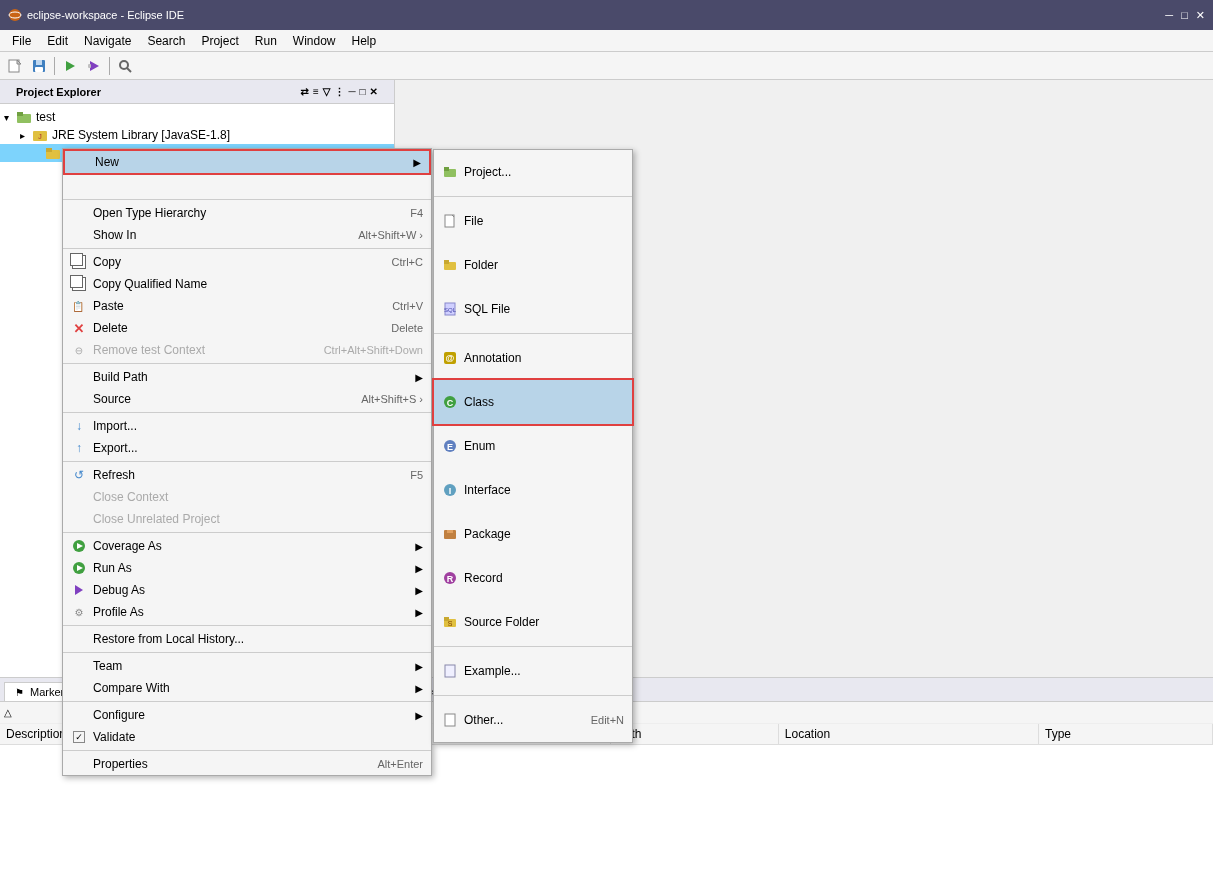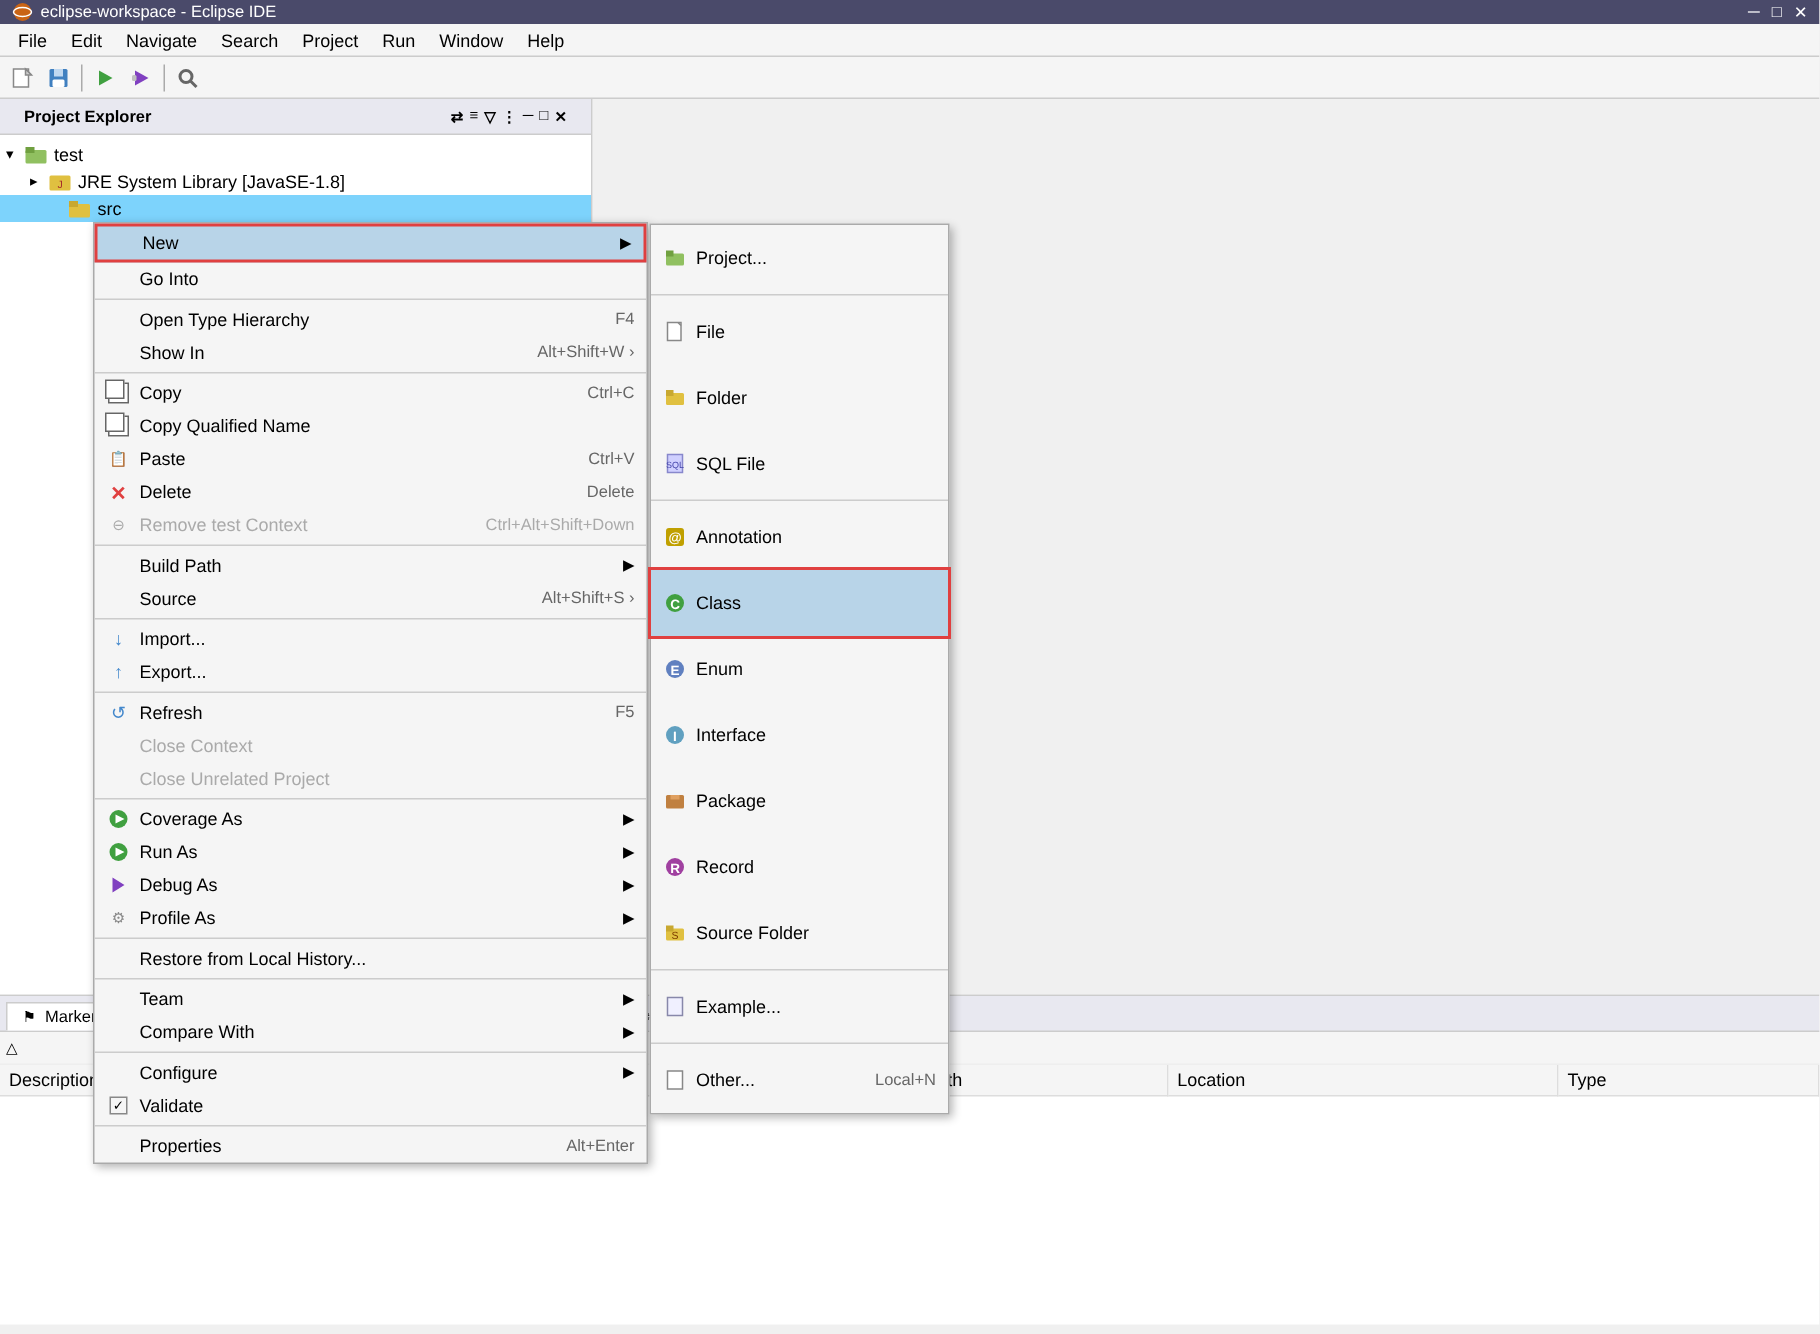--- a/index.html
+++ b/index.html
@@ -10,21 +10,21 @@
       width: 1213px;
       height: 889px;
       overflow: hidden;
       position: relative;
     }
 
     
     .title-bar {
       background: #4a4a6a;
       color: white;
-      height: 16px;
+      height: 30px;
       display: flex;
       align-items: center;
       padding: 0 8px;
       font-size: 11px;
     }
     .title-bar-icon {
       width: 14px;
       height: 14px;
       margin-right: 5px;
     }
@@ -464,21 +464,20 @@
 <div class="context-menu">
 
   <div class="ctx-item new-item-highlighted" style="background:#b8d4e8; border: 2px solid #e04040; padding: 3px 8px;">
     <div class="ctx-icon"></div>
     <span class="ctx-item-label">New</span>
     <span class="ctx-item-arrow">▶</span>
   </div>
 
   <div class="ctx-item">
     <div class="ctx-icon"></div>
-    <span class="ctx-item-label">Go Into</span>
   </div>
 
   <div class="ctx-separator"></div>
 
   <div class="ctx-item">
     <div class="ctx-icon"></div>
     <span class="ctx-item-label">Open Type Hierarchy</span>
     <span class="ctx-item-shortcut">F4</span>
   </div>
 
@@ -767,16 +766,16 @@
       <span>Example...</span>
     </div>
     <div class="sub-separator"></div>
     <div class="sub-item">
       <div class="sub-icon">
         <svg width="12" height="14" viewBox="0 0 12 14">
             <rect x="1" y="1" width="10" height="12" fill="white" stroke="#888" stroke-width="1"></rect>
           </svg>
       </div>
       <span>Other...</span>
-      <span class="sub-shortcut">Local+N</span>
+      <span class="sub-shortcut">Edit+N</span>
     </div>
   </div>
 </div>
 
 </body></html>

